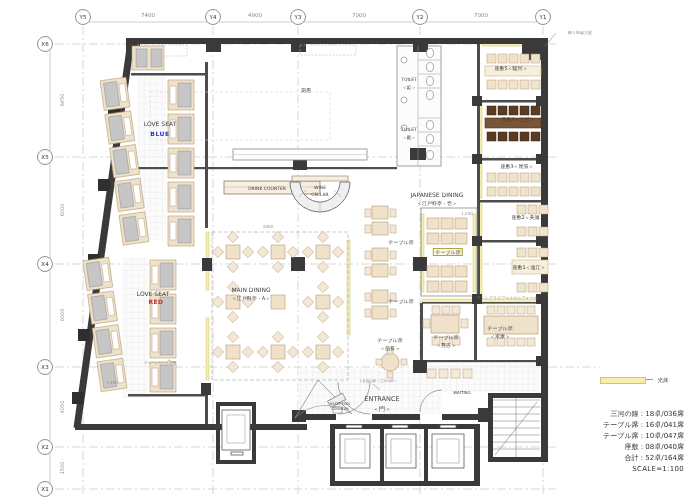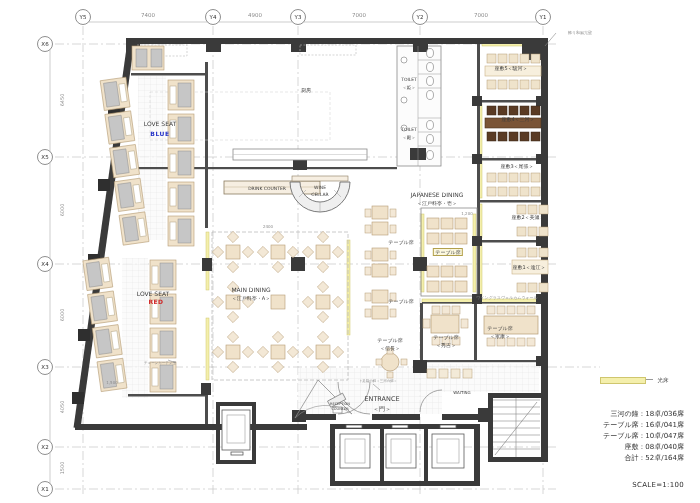--- a/index.html
+++ b/index.html
@@ -12,21 +12,21 @@
   .blue{color:#2634c8;font-weight:bold;letter-spacing:.6px}
   .red{color:#cf2626;font-weight:bold;letter-spacing:.4px}
   .dim{color:#8c8c8c}
   .rot{transform:translate(-50%,-50%) rotate(-90deg)}
   .axis{position:absolute;width:14px;height:14px;border:0.8px solid #8f8f8f;border-radius:50%;
         background:#fff;font-size:5.5px;line-height:14px;text-align:center;
         transform:translate(-50%,-50%);color:#2e2e2e;z-index:5}
   .boxed{border:0.5px solid #b2a04c;background:#fcf8de;padding:0 1.5px}
   .legend{position:absolute;right:16px;top:409px;text-align:right;font-size:7px;color:#2f2f2f;
           line-height:11px;z-index:5}
-  .legend .scale{margin-top:16px;font-size:7px;letter-spacing:.3px}
+  .legend .scale{margin-top:0;font-size:7px;letter-spacing:.3px}
   .legend-sep{white-space:pre}
   .lfswatch{position:absolute;left:600px;top:377px;width:44px;height:5px;background:#f4efac;
             border:0.5px solid #cfc66e;z-index:4}
   .lfline{position:absolute;left:646px;top:379px;width:7px;height:0;border-top:0.7px solid #999;z-index:4}
 </style>
 </head>
 <body>
 
 <div id="plan">
 

